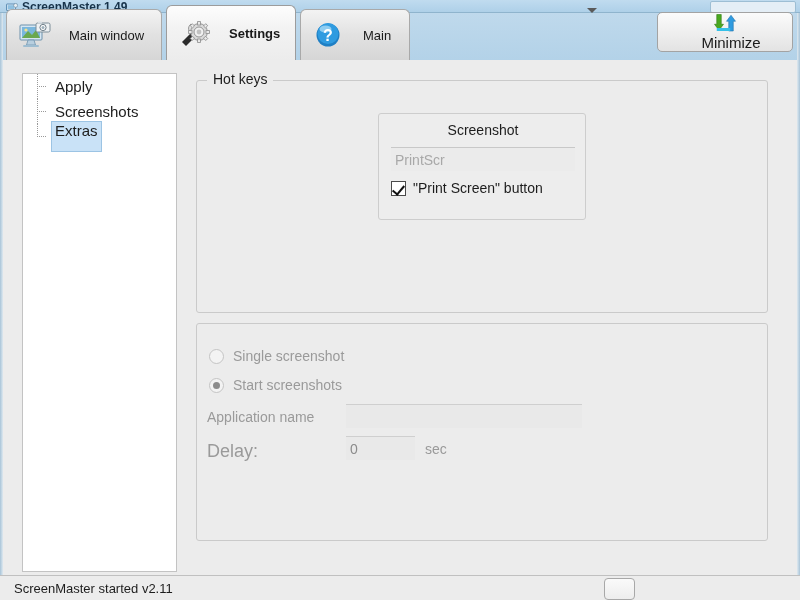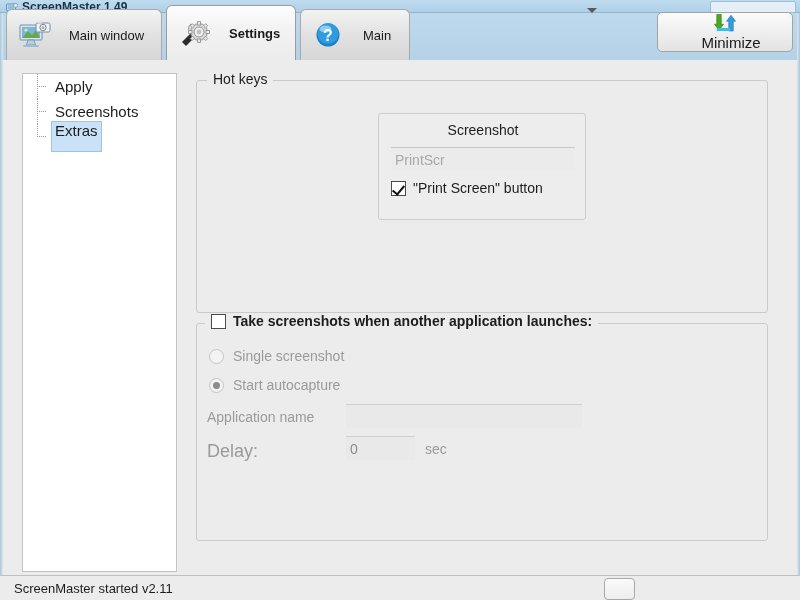--- a/index.html
+++ b/index.html
@@ -461,33 +461,29 @@
         <input id="hotkey-input" type="text" disabled="" value="PrintScr" style="">
         <div id="printscreen-checkrow">
           <span class="cb checked"></span>
           <span>"Print Screen" button</span>
         </div>
       </div>
 
     </div>
 
     <div class="groupbox" id="autolaunch-group">
-      <div class="gb-title with-check">
-        <span class="cb"></span>
-        <span style="font-weight:bold;">Take screenshots when another application launches:</span>
-      </div>
 
       <div class="radio-row" id="radio-single">
         <span class="rb"></span>
         <span>Single screenshot</span>
       </div>
 
       <div class="radio-row" id="radio-auto">
         <span class="rb selected"></span>
-        <span>Start autocapture</span>
+        <span>Start screenshots</span>
       </div>
 
       <div id="appname-label">Application name</div>
       <input id="appname-input" type="text" disabled="" value="" style="">
 
       <div id="delay-label">Delay:</div>
       <input id="delay-input" type="text" disabled="" value="0" style="">
       <div id="delay-unit">sec</div>
     </div>
 

